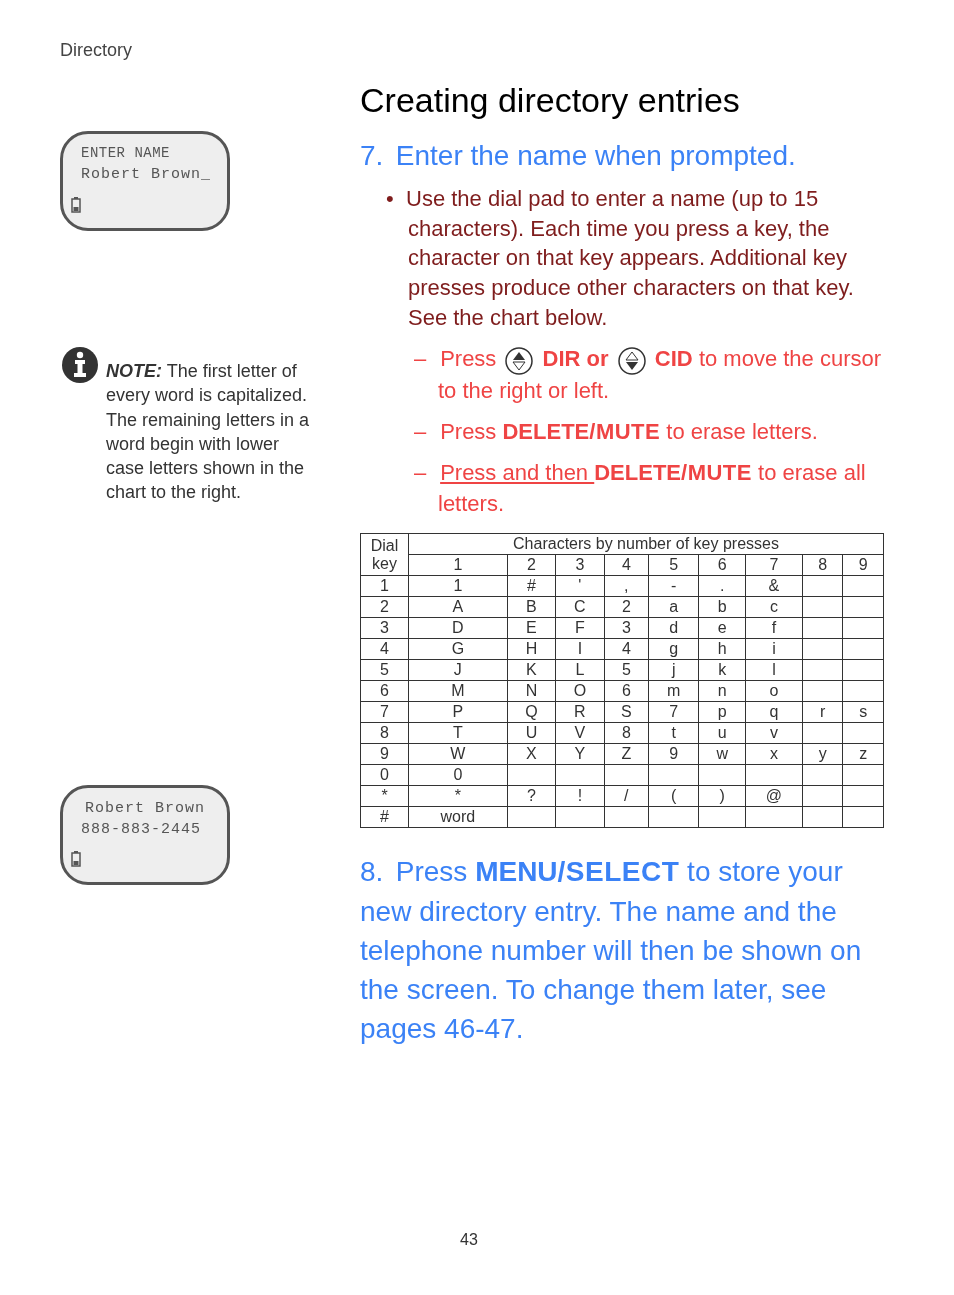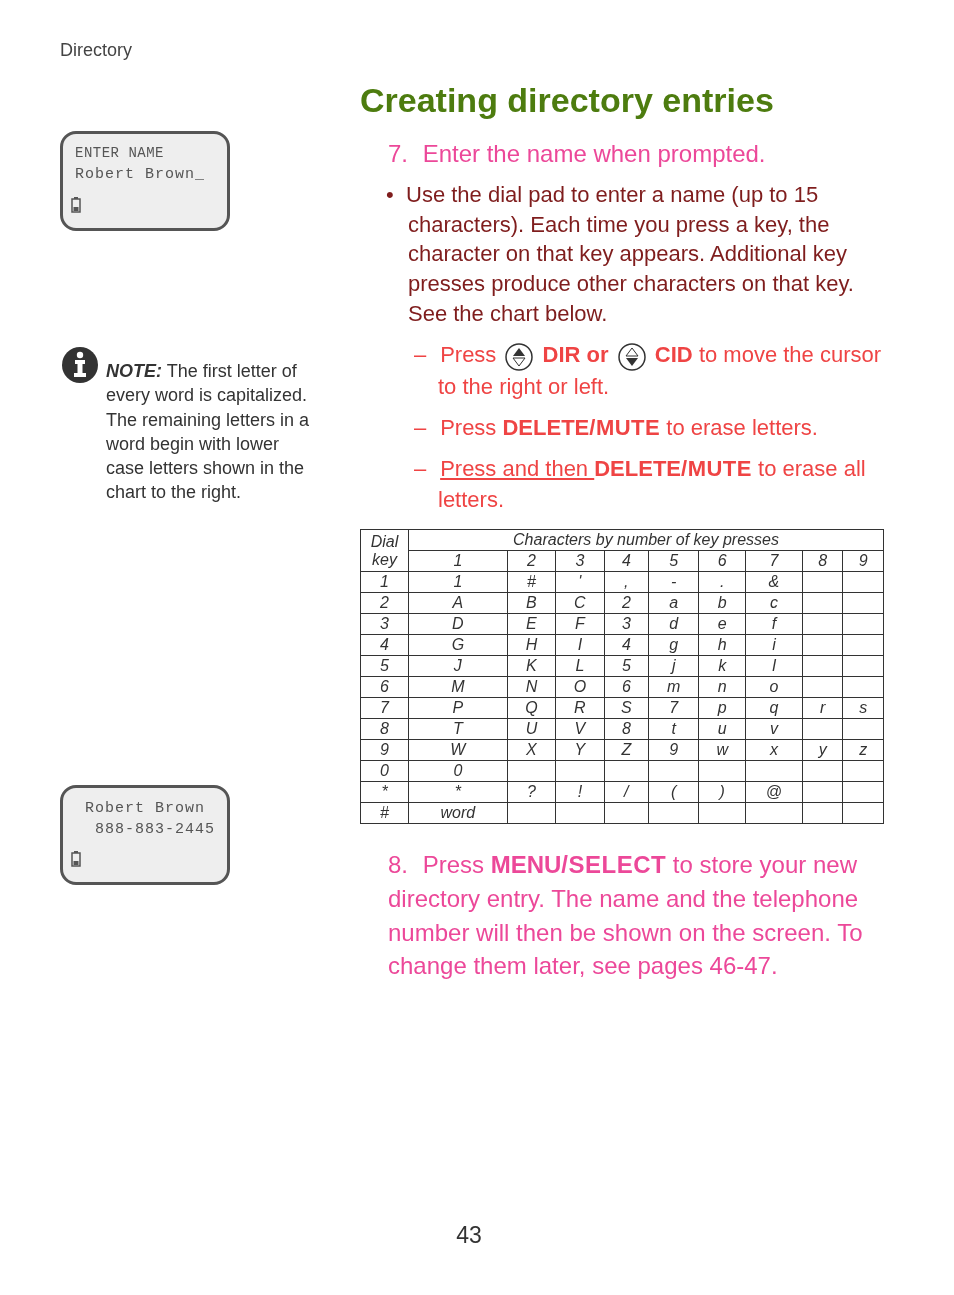--- a/index.html
+++ b/index.html
@@ -2,38 +2,38 @@
 <html><head>
 <meta charset="utf-8">
 <style>
   * { box-sizing: border-box; margin: 0; padding: 0; }
   html, body { width: 954px; height: 1295px; background: #fff; font-family: Arial, Helvetica, sans-serif; color: #333; }
   .page { position: relative; width: 954px; height: 1295px; padding: 40px 70px 40px 60px; }
   .section-label { font-size: 18px; color: #444; margin-bottom: 20px; }
   .two-col { display: flex; }
   .left-col { width: 250px; flex-shrink: 0; padding-top: 50px; }
   .right-col { flex: 1; padding-left: 50px; }
-  h1.title { font-size: 34px; font-weight: 700; color: #4d7c0f; margin-bottom: 20px; }
-  .step { font-size: 24px; color: #ec4899; margin-bottom: 12px; margin-left: 28px; }
+  h1.title { font-size: 34px; font-weight: 400; color: #000000; margin-bottom: 20px; }
+  .step { font-size: 28px; color: #3b82f6; margin-bottom: 12px; }
   .step-num { display: inline-block; min-width: 28px; }
   .bullet-list { list-style: none; padding-left: 48px; }
   .bullet-list > li { font-size: 22px; color: #7f1d1d; line-height: 1.35; margin-bottom: 12px; }
   .bullet-list > li::before { content: "•"; display: inline-block; width: 20px; margin-left: -22px; }
   .dash-list { list-style: none; padding-left: 78px; margin-top: 10px; }
   .dash-list > li { font-size: 22px; color: #ef4444; line-height: 1.4; margin-bottom: 10px; }
   .dash-list > li .dash { display:inline-block; width:20px; margin-left:-24px; }
   .bold { font-weight: 700; }
   .smallcaps { font-variant: small-caps; letter-spacing: 0.5px; }
 
   
   .lcd-box {
     width: 170px; height: 100px;
-    border: 3px solid #555; border-radius: 16px;
+    border: 3px solid #555; border-radius: 28px;
     background: #eee;
-    padding: 10px 12px;
+    padding: 10px 18px;
     font-family: "Courier New", monospace;
     font-size: 15px; color: #555;
     letter-spacing: 1px;
     line-height: 1.4;
     position: relative;
     margin-bottom: 40px;
   }
   .lcd-line1 { font-size: 14px; letter-spacing: 0.5px; white-space: nowrap; }
   .lcd-line2 { font-size: 15px; white-space: nowrap; }
   .battery-icon { position: absolute; bottom: 8px; left: 8px; }
@@ -44,25 +44,25 @@
   .note-block .icon { flex-shrink:0; margin-right:6px; margin-top:-6px; }
   .note-block .icon svg { width: 40px; height: 40px; }
   .note-text { padding-top: 8px; }
   .note-text .label { font-style: italic; font-weight: 700; margin-top: 40px; }
 
   
   .circ-btn { display:inline-block; vertical-align:middle; margin:0 2px; }
   .circ-btn svg { width: 30px; height: 30px; vertical-align: middle; }
 
   
-  table.char-table { border-collapse: collapse; width: 100%; font-size: 16px; color:#333; margin-top: 14px; margin-bottom: 24px; font-style: italic; }
+  table.char-table { border-collapse: collapse; width: 100%; font-size: 16px; color:#333; margin-top: 14px; margin-bottom: 24px; }
   table.char-table td, table.char-table th { border: 1px solid #333; text-align: center; padding: 1px 4px; font-weight: 400; height: 20px; }
   table.char-table .hdr-row td { font-weight:400; }
 
-  .page-num { position:absolute; bottom: 46px; left:0; right:16px; text-align:center; font-size:23px; color:#333; }
+  .page-num { position:absolute; bottom: 46px; left:0; right:16px; text-align:center; font-size:16px; color:#333; }
 
   .second-lcd { margin-top: 280px; }
 </style>
 </head>
 <body>
 
 <div class="page">
   <div class="section-label">Directory</div>
 
   <div class="two-col">
@@ -91,21 +91,21 @@
               <rect x="14" y="28" width="12" height="4" fill="#fff"></rect>
             </svg>
         </span>
         <div class="note-text">
           <span class="label">NOTE:</span><span> The first letter of every word is capitalized. The remaining letters in a word begin with lower case letters shown in the chart to the right.</span>
         </div>
       </div>
 
       <div class="lcd-box second-lcd">
         <div class="lcd-line2" style="text-align:center">Robert Brown</div>
-        <div class="lcd-line2" style="text-align:right">888-883-2445</div>
+        <div class="lcd-line2" style="text-align:left">888-883-2445</div>
         <span class="battery-icon">
           <svg viewBox="0 0 10 16">
               <rect x="3" y="0" width="4" height="2" fill="#555"></rect>
               <rect x="1" y="2" width="8" height="13" fill="none" stroke="#555" stroke-width="1.5"></rect>
               <rect x="2.5" y="10" width="5" height="4" fill="#555"></rect>
             </svg>
         </span>
       </div>
 
     </div>

